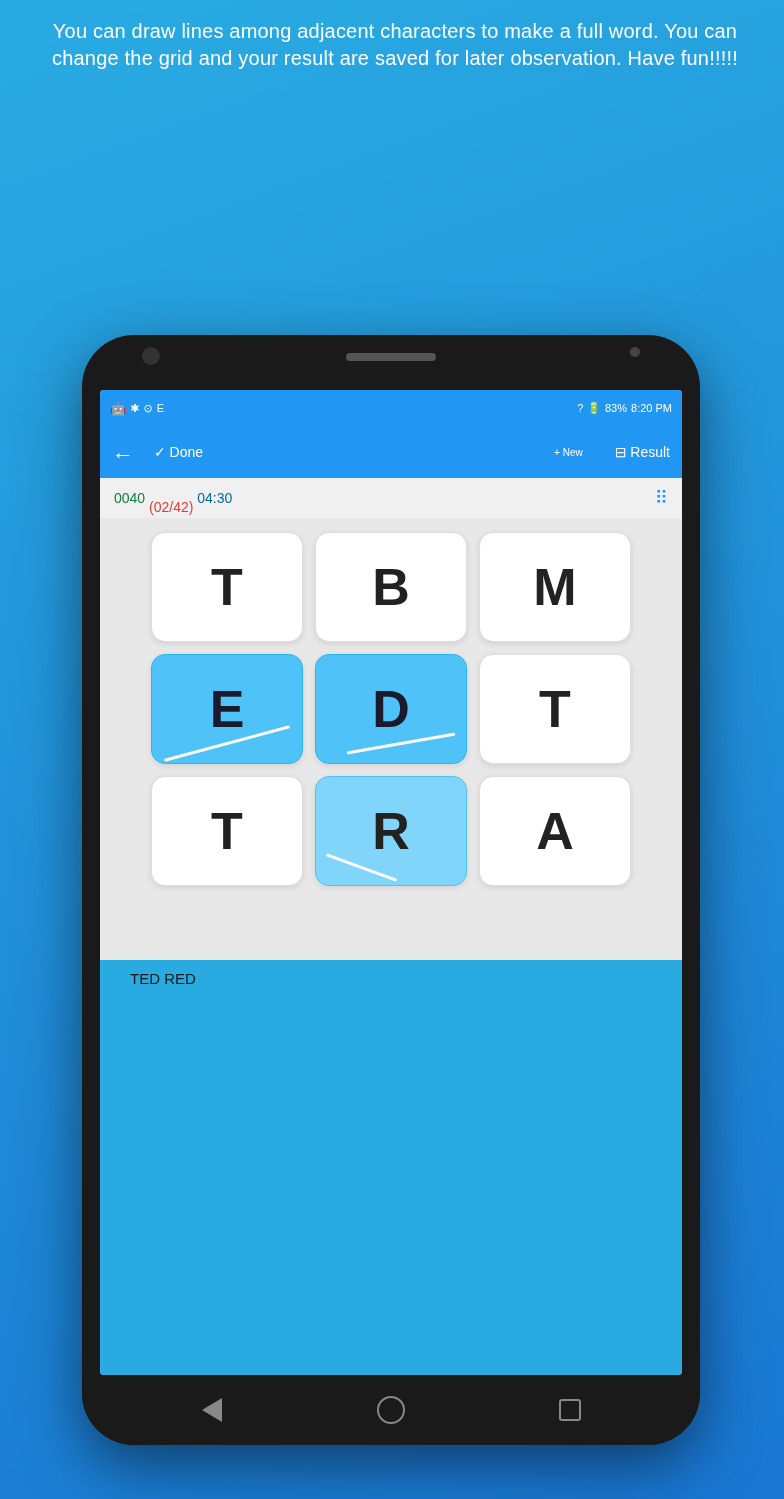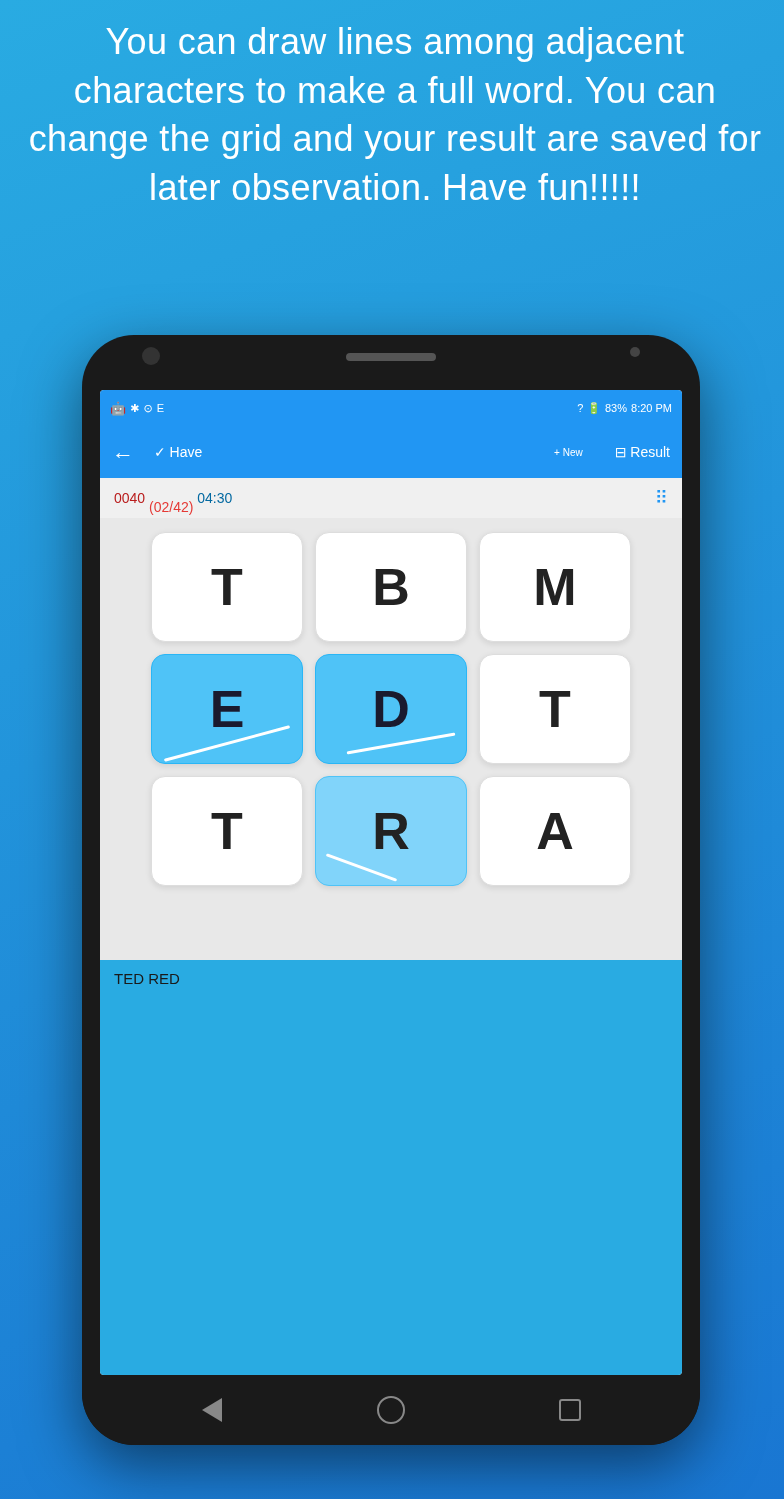--- a/index.html
+++ b/index.html
@@ -21,21 +21,21 @@
     }
 
     
     .header-text {
       position: absolute;
       top: 18px;
       left: 20px;
       right: 14px;
       text-align: center;
       color: #fff;
-      font-size: 36px;
+      font-size: 20px;
       font-weight: 400;
       line-height: 1.35;
       letter-spacing: 0.01em;
     }
 
     
     .phone-frame {
       position: absolute;
       top: 335px;
       left: 82px;
@@ -209,21 +209,21 @@
       height: 40px;
       background: #f0f0f0;
       display: flex;
       align-items: center;
       padding: 0 14px;
       font-size: 14px;
       color: #333;
     }
 
     .info-number {
-      color: #b91c1c;
+      color: #15803d;
       font-weight: 400;
     }
 
     .info-progress {
       color: #e53935;
       font-weight: 500;
       margin-top: 17px;
     }
 
     .info-timer {
@@ -300,21 +300,21 @@
     }
 
     
     .words-area {
       background: #29ABE2;
       position: absolute;
       bottom: 0;
       left: 0;
       right: 0;
       top: 570px;
-      padding: 10px 14px;
+      padding: 10px 30px;
     }
 
     .words-found {
       color: #1a1a1a;
       font-size: 15px;
       font-weight: 500;
     }
   </style>
 </head>
 <body>
@@ -341,21 +341,21 @@
       <div class="status-right">
         <span>?</span>
         <span>🔋</span>
         <span>83%</span>
         <span>8:20 PM</span>
       </div>
     </div>
 
     <div class="app-toolbar">
       <span class="toolbar-back">←</span>
-      <span class="toolbar-done">✓ Have</span>
+      <span class="toolbar-done">✓ Done</span>
       <span class="toolbar-new">+ New</span>
       <span class="toolbar-result">⊟ Result</span>
     </div>
 
     <div class="info-bar">
       <span class="info-number">0040</span>
       <span>&nbsp;</span>
       <span class="info-progress">(02/42)</span>
       <span>&nbsp;</span>
       <span class="info-timer">04:30</span>

